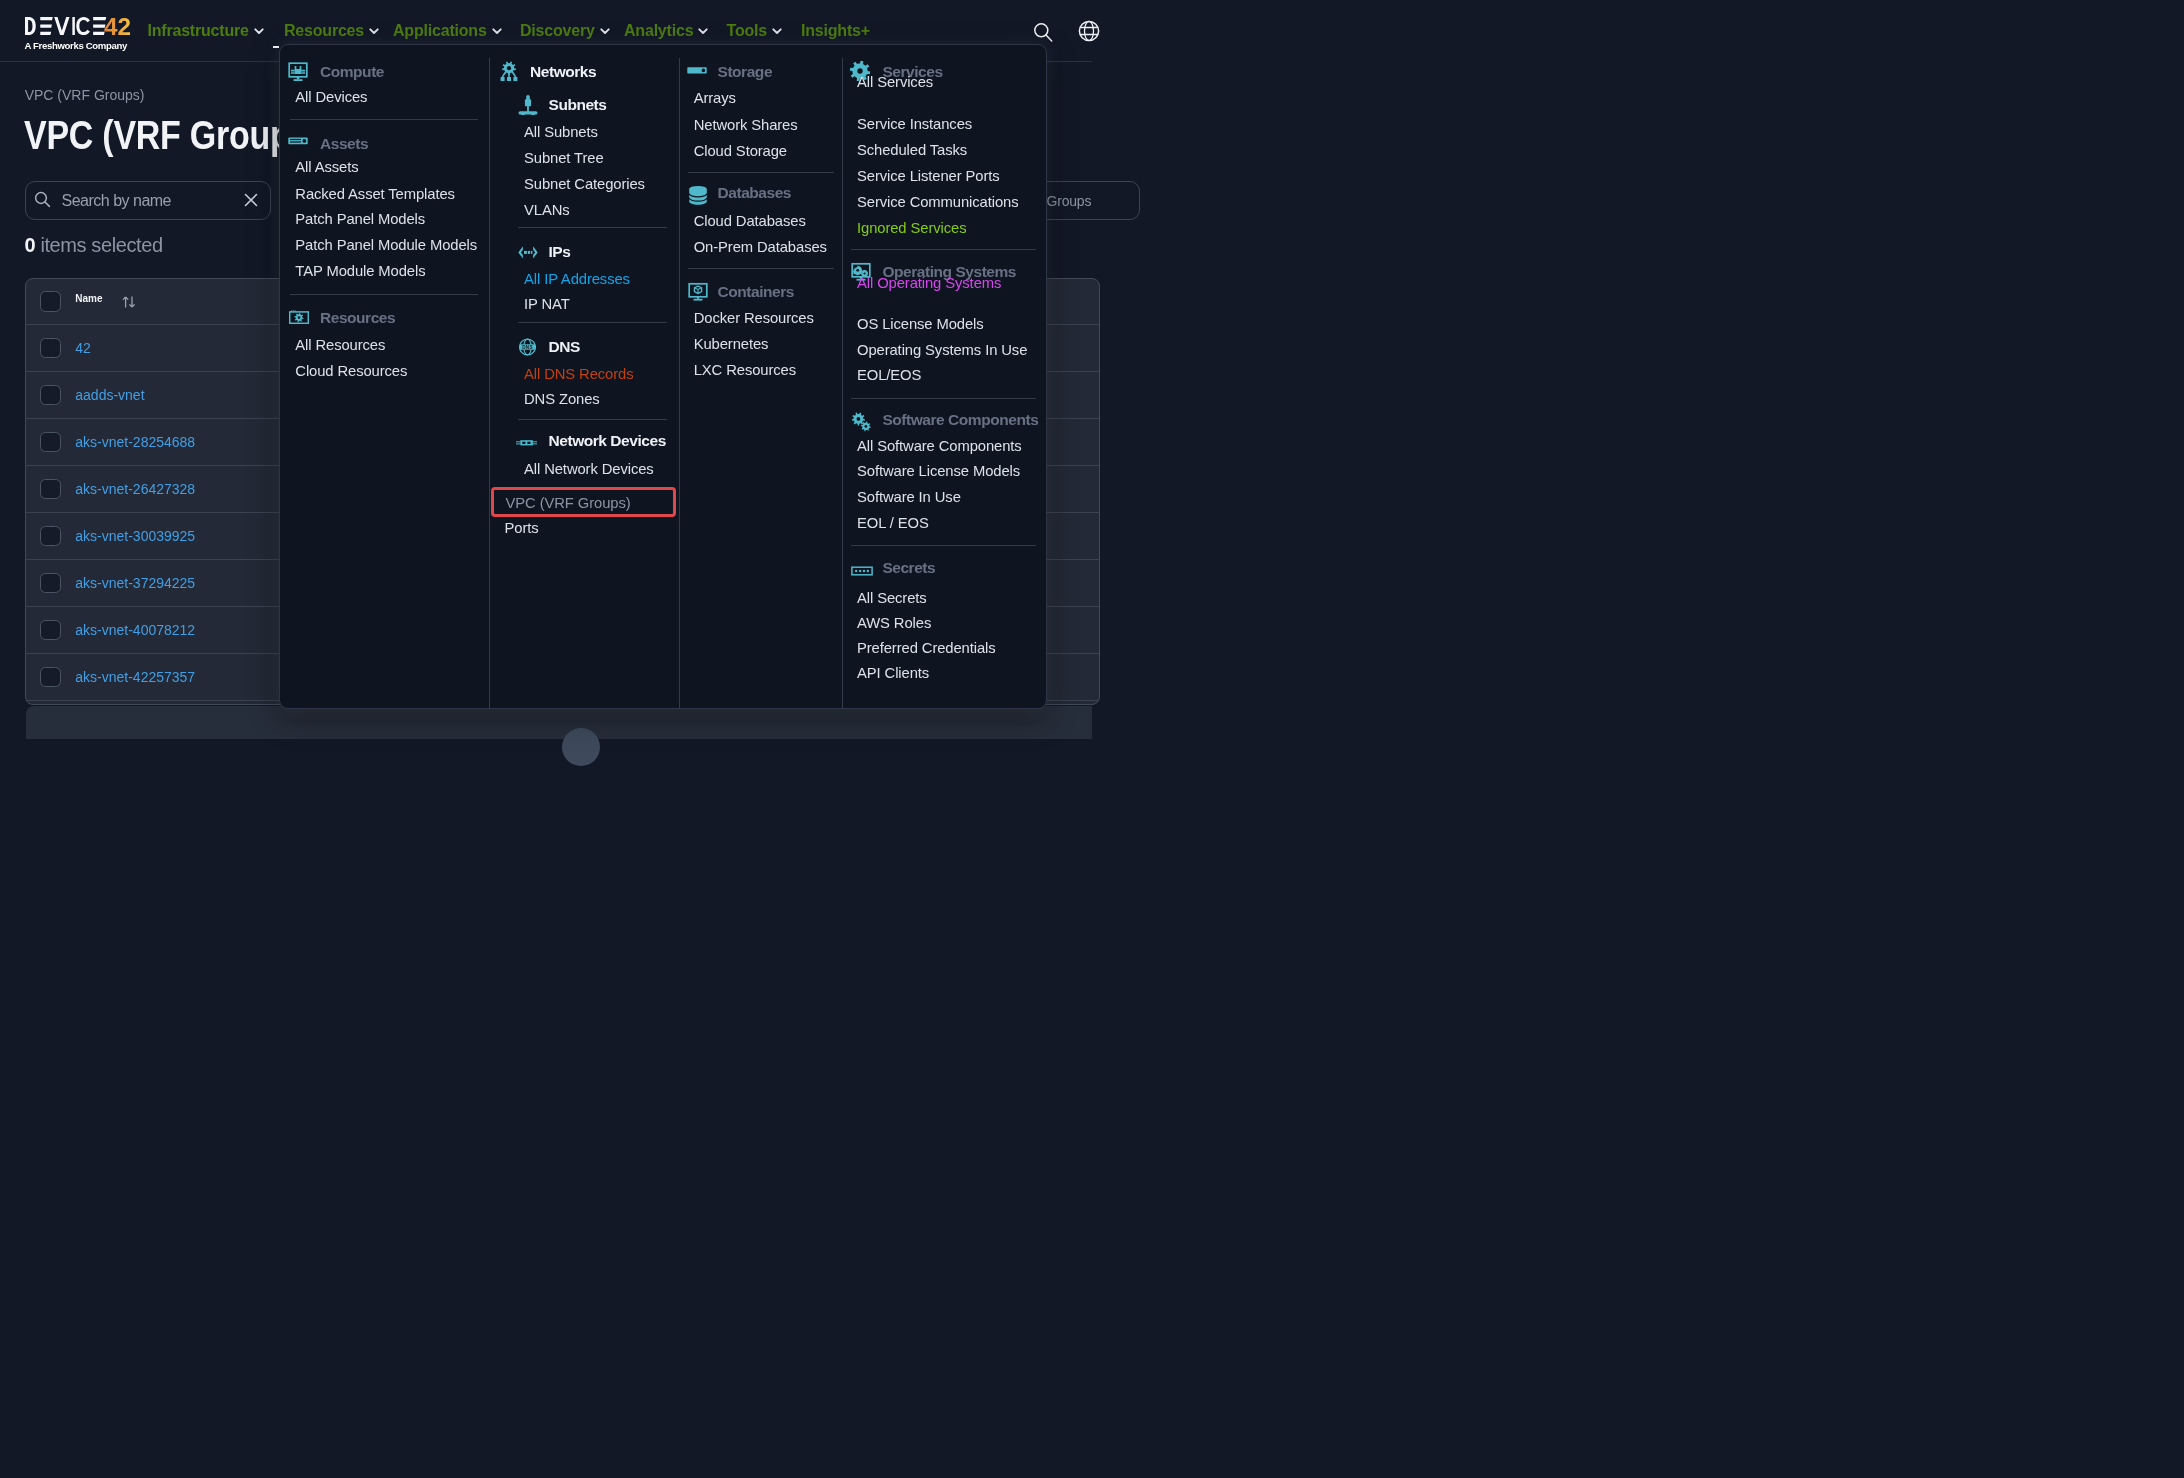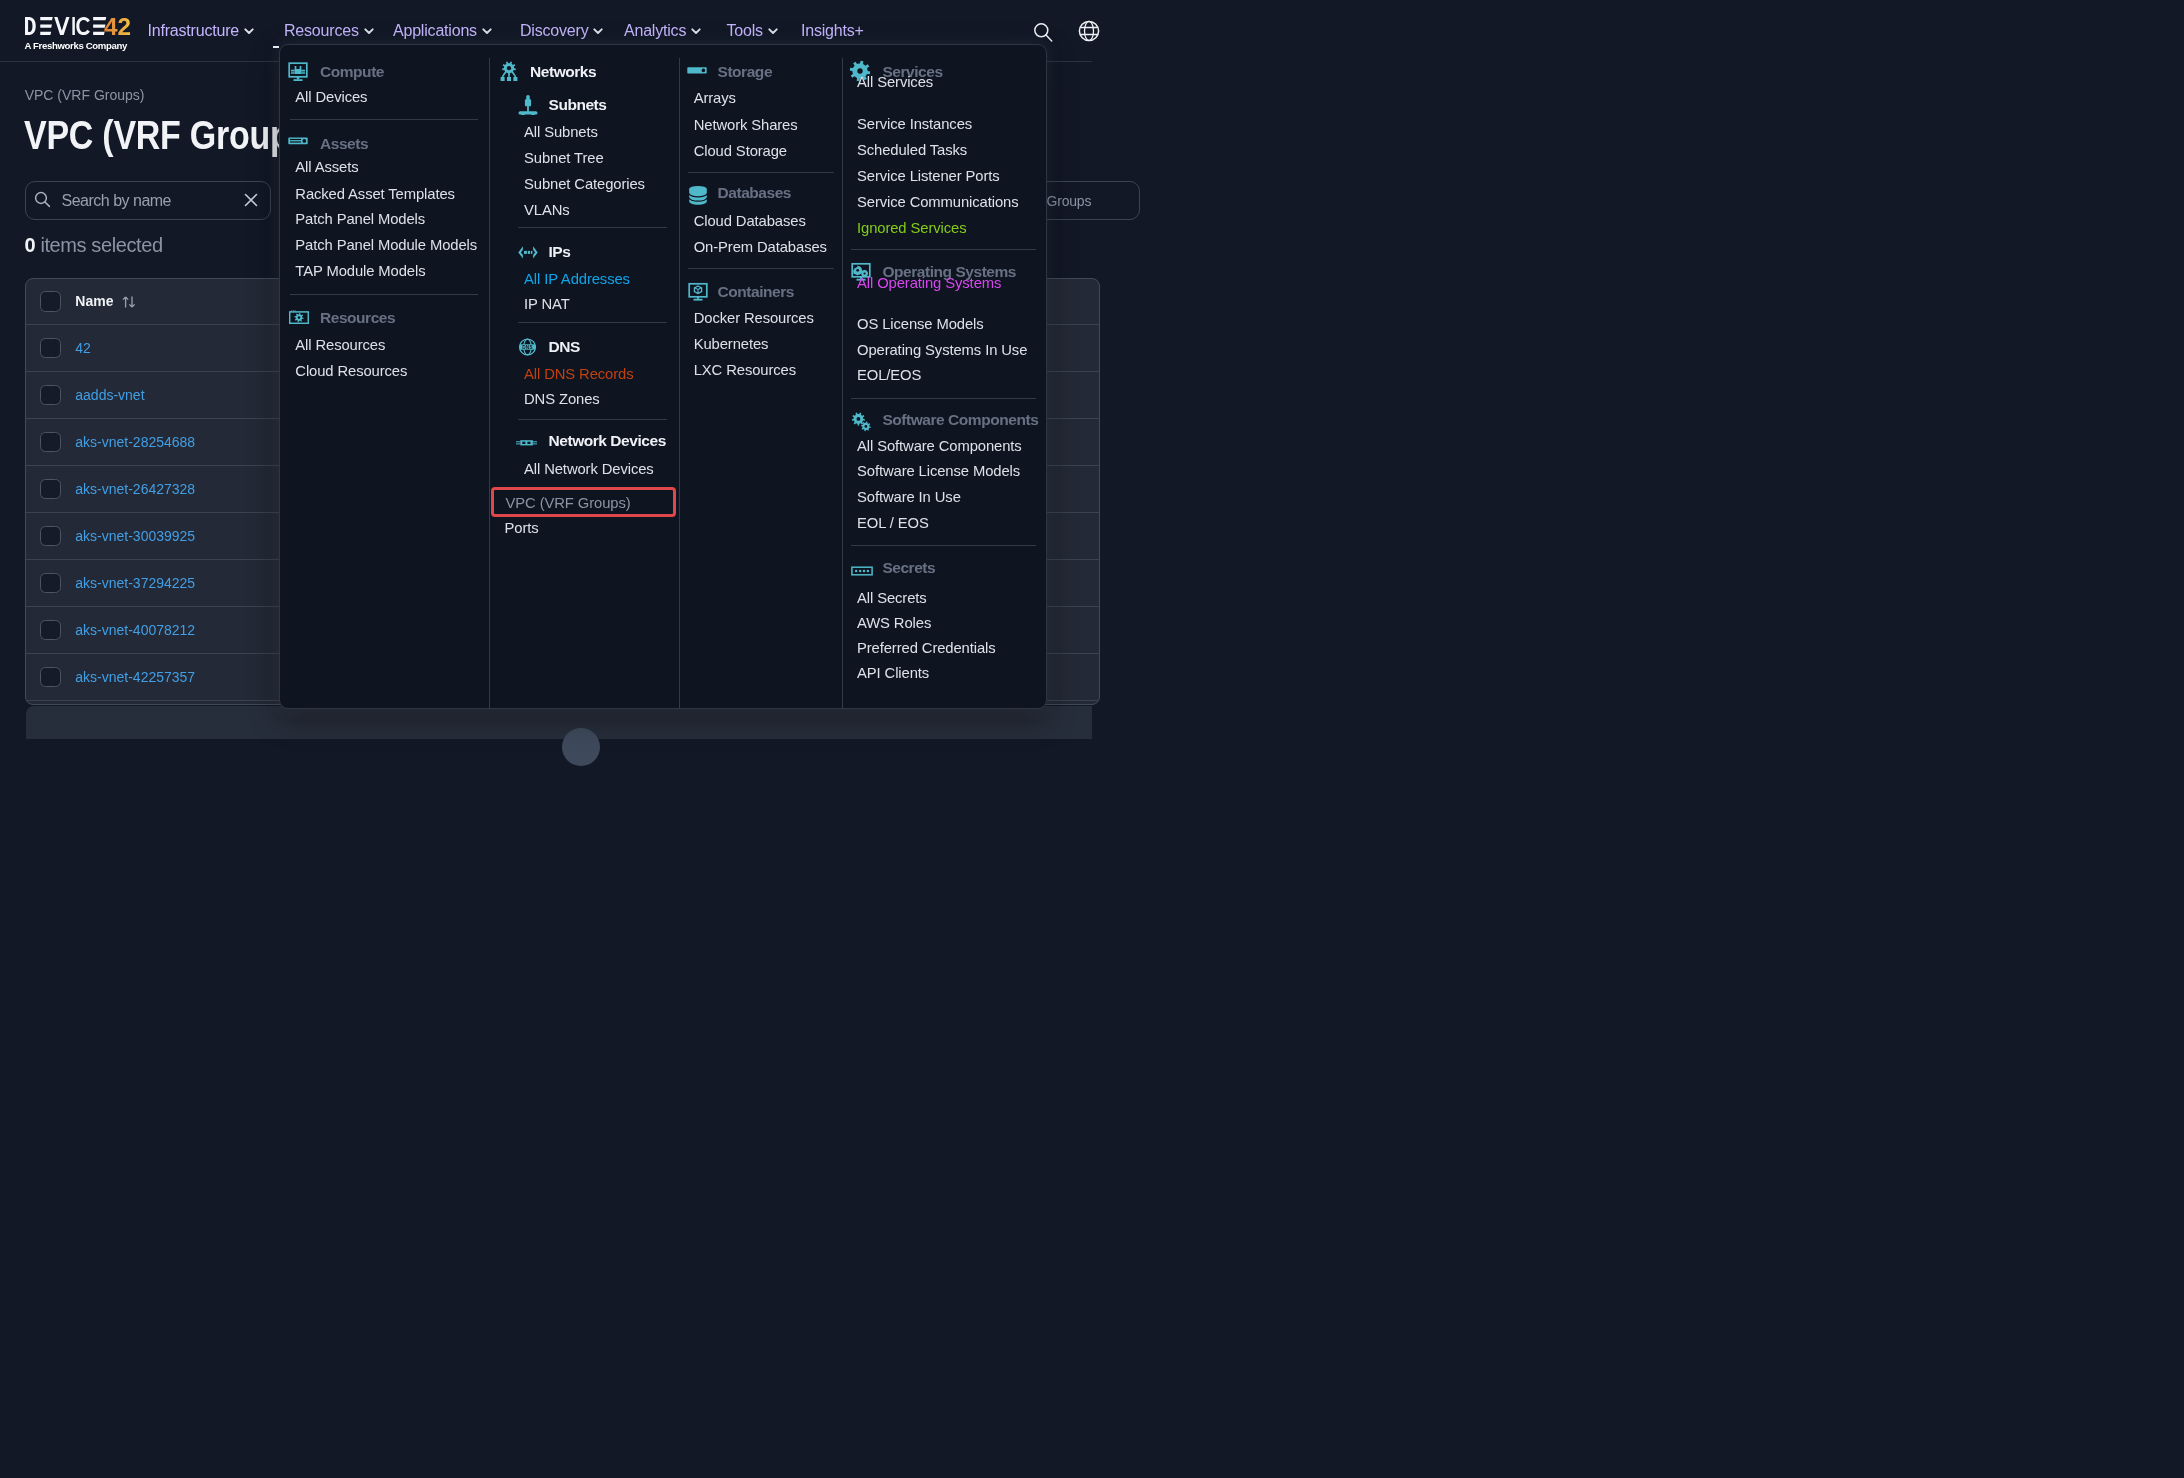--- a/index.html
+++ b/index.html
@@ -1,20 +1,20 @@
 <!DOCTYPE html>
 <html><head><meta charset="utf-8"><style>
 * { margin:0; padding:0; box-sizing:border-box; }
 html,body { width:1092px; height:739px; overflow:hidden; background:#121826;
   font-family:"Liberation Sans", sans-serif; -webkit-font-smoothing:antialiased; }
 
 
 #topbar { position:absolute; left:0; top:0; width:1092px; height:62px; background:#121826;
   border-bottom:1px solid #2b3240; z-index:5; }
-.nav { position:absolute; top:21.5px; font-size:16px; font-weight:400; color:#c4b5fd;
+.nav { position:absolute; top:21.5px; font-size:16px; font-weight:700; color:#4d7c0f;
   letter-spacing:-0.2px; white-space:nowrap; }
 .chev { margin-left:5px; display:inline-block; vertical-align:1px; }
 #logo { position:absolute; left:24.5px; top:17px; height:18px; }
 #logosub { position:absolute; left:24.5px; top:40.1px; font-size:9.6px; font-weight:700;
   color:#fff; letter-spacing:-0.35px; }
 #navsearch { position:absolute; left:1033.8px; top:22.5px; }
 #navglobe { position:absolute; left:1076px; top:17.8px; }
 
 
 #tabline { position:absolute; left:272.5px; top:45.5px; width:6.5px; height:2.5px; background:#f5f7fa; z-index:6; }
@@ -34,21 +34,21 @@
 #selinfo { position:absolute; left:24.5px; top:234.2px; font-size:20px; letter-spacing:-0.4px; color:#8c94a3; z-index:1; }
 #selinfo b { color:#f3f5f8; font-weight:700; }
 
 
 #table { position:absolute; left:24.7px; top:277.7px; width:1075px; height:427.8px;
   background:#232936; border:1px solid #424a59; border-radius:8px 8px 8px 8px; z-index:1; }
 .thead { position:relative; height:46.3px; border-bottom:1px solid #3b4250; }
 .trow { position:relative; height:47px; border-bottom:1px solid #3b4250; }
 .cb { position:absolute; left:14.4px; top:50%; margin-top:-10.35px; width:20.7px; height:20.7px;
   border:1.5px solid #4b5463; border-radius:5.5px; background:#151b29; }
-.hname { position:absolute; left:49.6px; top:14px; font-size:14px; font-weight:700; color:#f0f2f5; }
+.hname { position:absolute; left:49.6px; top:14px; font-size:10px; font-weight:700; color:#f0f2f5; }
 .sorti { position:absolute; left:95px; top:15.5px; }
 .lnk { position:absolute; left:49.6px; top:14.6px; font-size:14px; color:#429fe5; }
 #tbot { position:absolute; left:0; right:0; bottom:0; height:4.6px; }
 
 
 #panel { position:absolute; left:278.5px; top:43.5px; width:768px; height:665px; background:#0f1421;
   border:1px solid #2e3544; border-radius:9px; z-index:10;
   box-shadow:0 0 16px rgba(130,145,170,0.15), 0 10px 30px rgba(0,0,0,0.4); }
 .coldiv { position:absolute; top:13.5px; height:651px; width:1px; background:#333a48; }
 .mh { position:absolute; font-size:15.5px; font-weight:700; letter-spacing:-0.45px; white-space:nowrap; }

